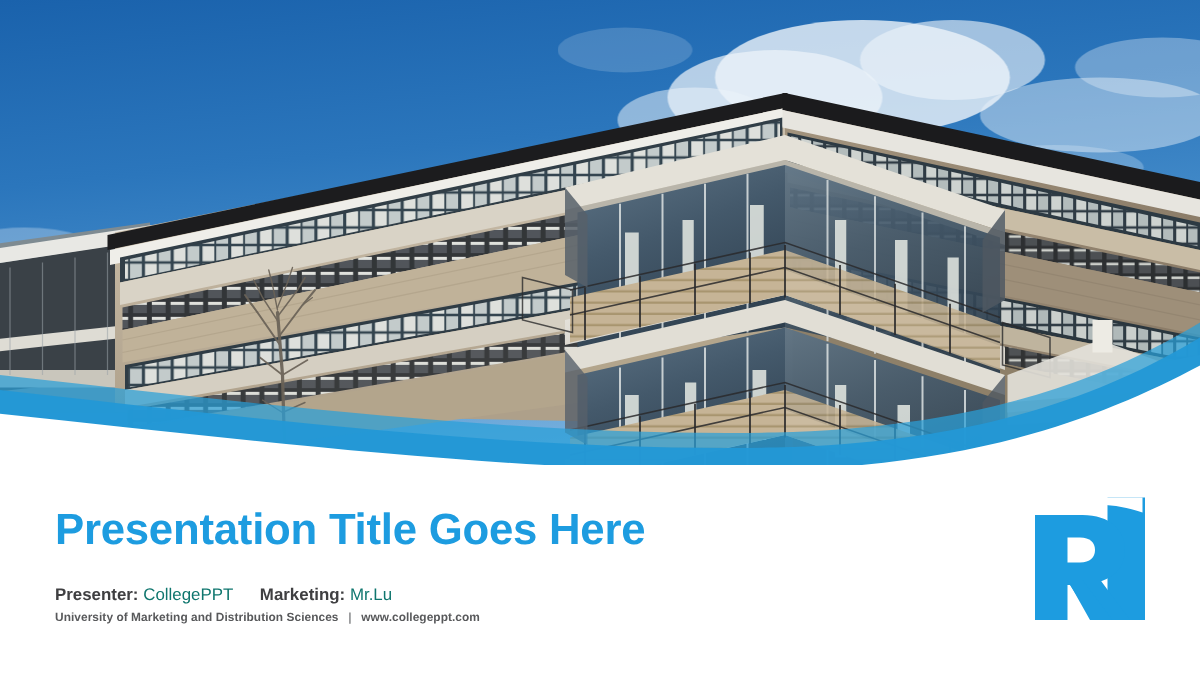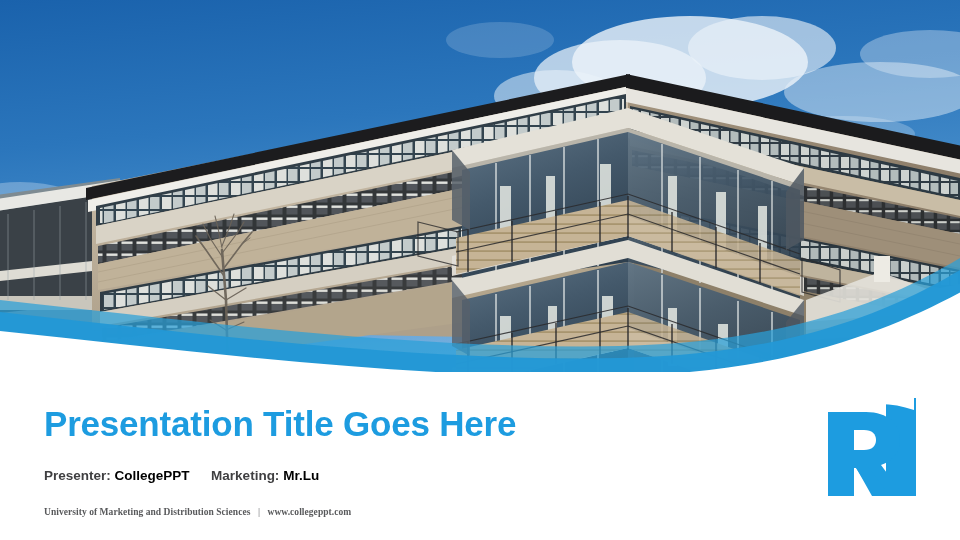--- a/index.html
+++ b/index.html
@@ -69,33 +69,32 @@
     font-size: 13.5px;
     color: #58595b;
     line-height: 1.35;
     white-space: nowrap;
   }
   .meta-line-1 .lbl {
     font-weight: bold;
     color: #3f3f41;
   }
   .meta-line-1 .val {
-    font-weight: bold;
-    color: #000000;
+    font-weight: normal;
+    color: #0f766e;
   }
   .meta-gap { display: inline-block; width: 14px; }
 
   .meta-line-2 {
-    margin-top: 22px;
+    margin-top: 4px;
     font-size: 9.5px;
     font-weight: bold;
     color: #58595b;
     letter-spacing: 0.05px;
     white-space: nowrap;
-    font-family: Liberation Serif, serif;
   }
   .meta-line-2 .sep {
     font-weight: bold;
     padding: 0 5px;
     color: #8a8c8e;
   }
 
   
   #logo-mark {
     position: absolute;

